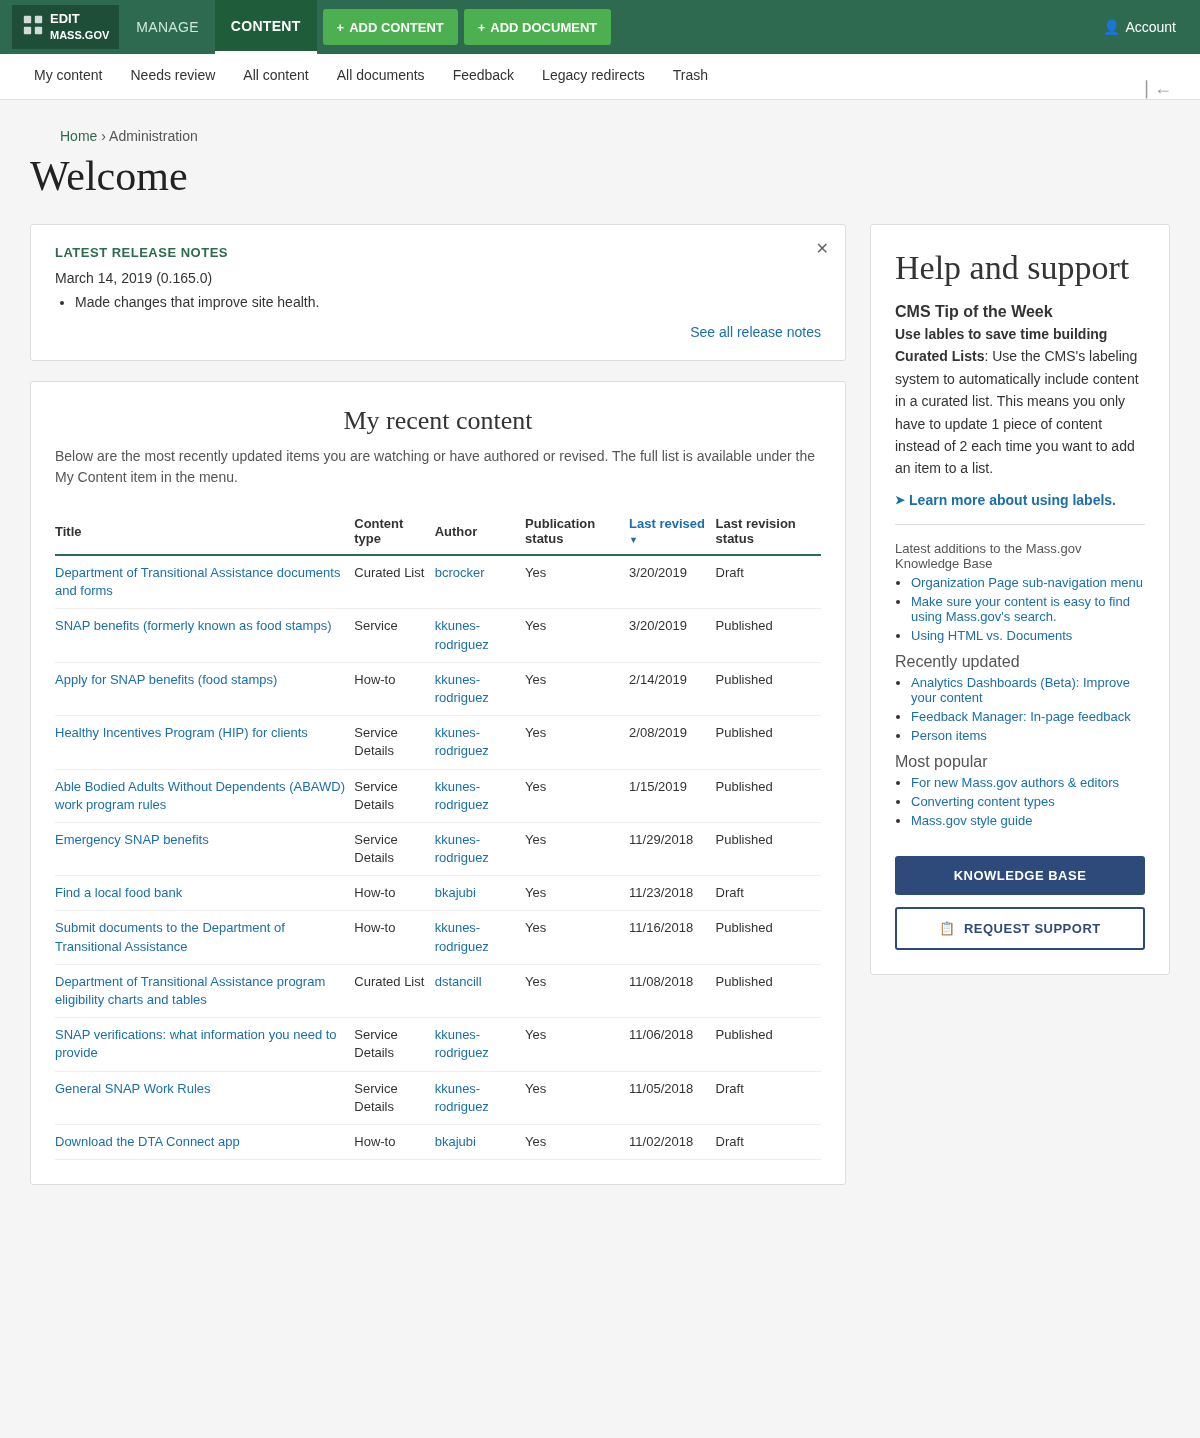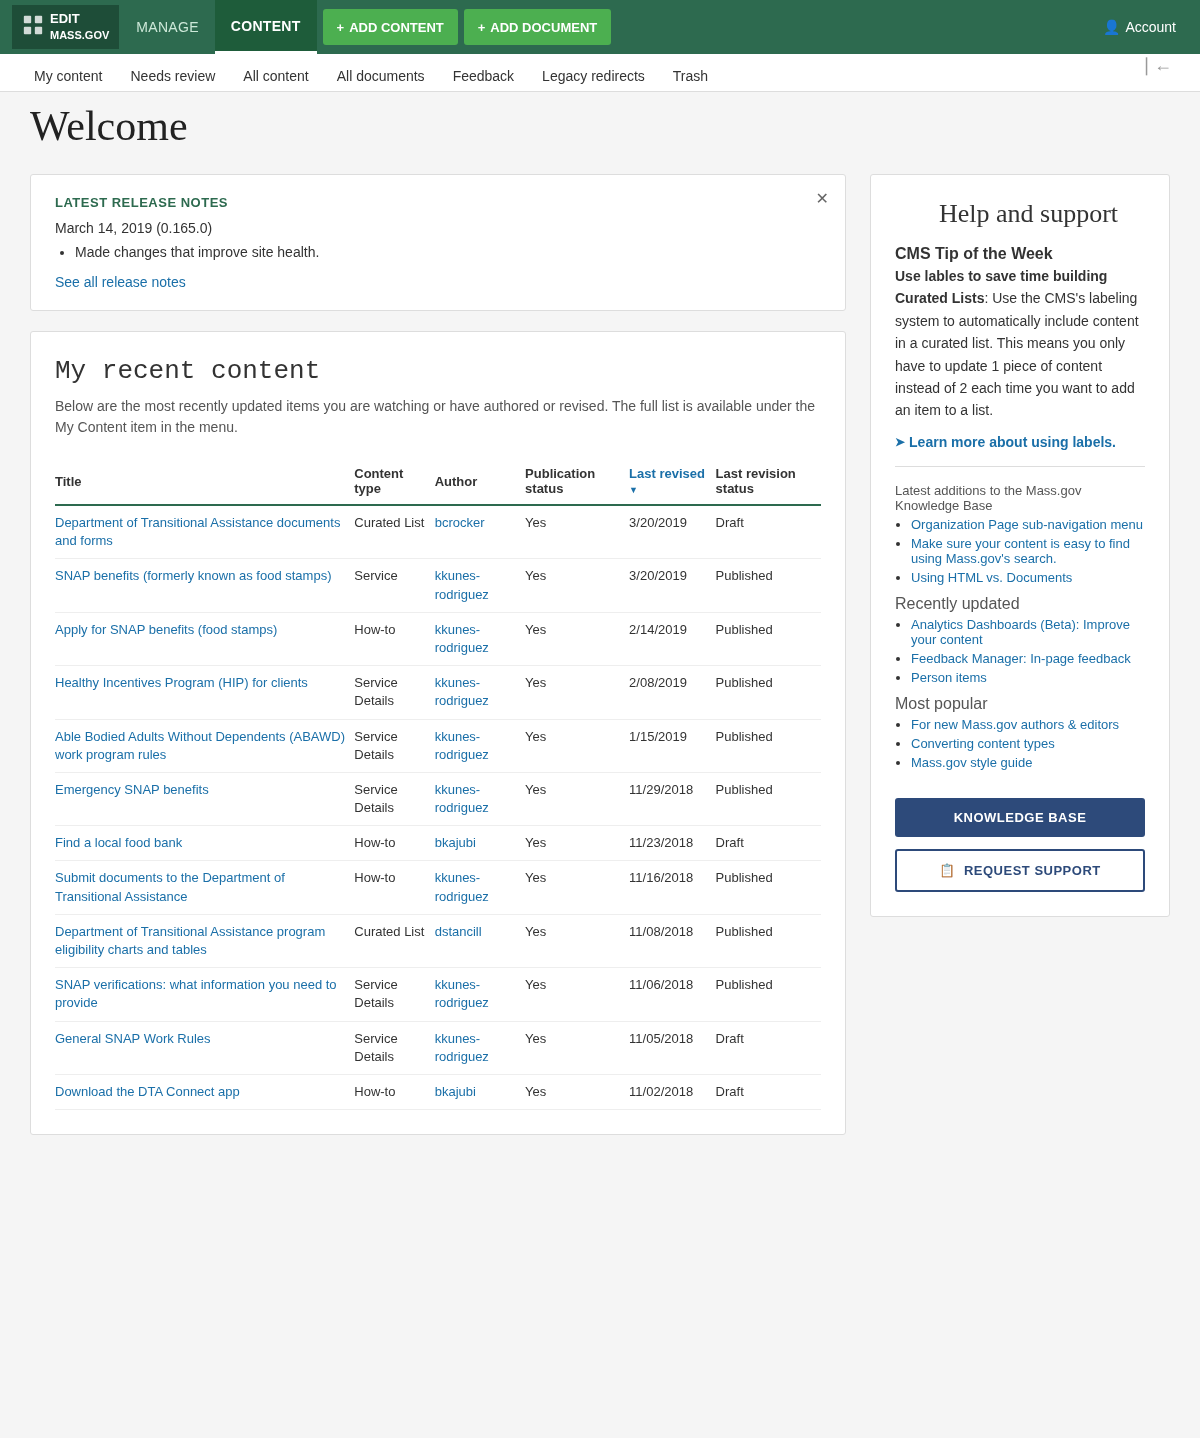--- a/index.html
+++ b/index.html
@@ -67,23 +67,23 @@
       align-items: center;
       gap: 5px;
       padding: 0 12px;
     }
 
     
     .sub-nav {
       background: white;
       border-bottom: 1px solid #ddd;
       display: flex;
-      align-items: flex-start;
+      align-items: flex-end;
       padding: 0 20px;
-      height: 38px;
+      height: 46px;
     }
     .sub-nav a {
       color: #333;
       text-decoration: none;
       padding: 0 14px;
       height: 46px;
       display: flex;
       align-items: center;
       font-size: 14px;
       border-bottom: 3px solid transparent;
@@ -155,34 +155,36 @@
     .release-card ul {
       margin-left: 20px;
       margin-bottom: 14px;
     }
     .release-card ul li { font-size: 14px; color: #333; margin-bottom: 4px; }
     .release-card .see-all {
       color: #1a6fa8;
       text-decoration: none;
       font-size: 14px;
       display: block;
+      text-align: right;
     }
 
     
     .content-card {
       background: white;
       border: 1px solid #ddd;
       border-radius: 3px;
       padding: 24px;
     }
     .content-card h2 {
       font-size: 26px;
       font-weight: 300;
-      font-family: Liberation Mono, monospace;
+      font-family: Liberation Serif, serif;
       margin-bottom: 10px;
+      text-align: center;
     }
     .content-card .description {
       font-size: 14px;
       color: #555;
       margin-bottom: 20px;
       line-height: 1.5;
     }
 
     
     table {
@@ -211,25 +213,24 @@
     .author-link { color: #1a6fa8; text-decoration: none; }
 
     
     .help-card {
       background: white;
       border: 1px solid #ddd;
       border-radius: 3px;
       padding: 24px;
     }
     .help-card h2 {
-      font-size: 26px;
+      font-size: 34px;
       font-weight: 300;
       font-family: Georgia, serif;
       margin-bottom: 16px;
-      margin-left: 44px;
     }
     .help-card h3 {
       font-size: 16px;
       font-weight: bold;
       margin-bottom: 2px;
     }
     .help-card .tip-text {
       font-size: 14px;
       line-height: 1.6;
       margin-bottom: 12px;
@@ -353,20 +354,25 @@
   <a href="#">All documents</a>
   <a href="#">Feedback</a>
   <a href="#">Legacy redirects</a>
   <a href="#">Trash</a>
   <div class="sub-nav-spacer"></div>
   <span class="sub-nav-pin">❘←</span>
 </nav>
 
 <div class="main-content">
 
+  <div class="breadcrumb">
+    <a href="#">Home</a>
+    <span>›</span>
+    <span>Administration</span>
+  </div>
 
   <h1 class="page-title">Welcome</h1>
 
   <div class="two-col">
 
     <div class="col-left">
 
       <div class="release-card">
         <div class="release-title">LATEST RELEASE NOTES</div>
         <button class="close-btn">✕</button>

